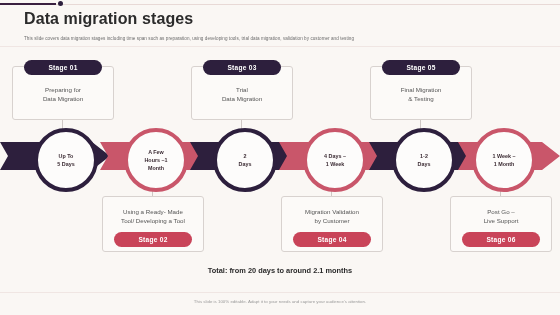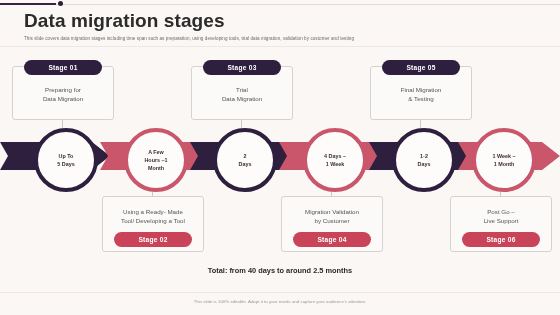--- a/index.html
+++ b/index.html
@@ -13,21 +13,21 @@
   .slide{position:absolute;inset:0;background:#faf7f4;}
 
   
   .top-rule{position:absolute;left:0;top:4px;width:560px;height:1px;background:#e8d9d6;}
   .top-dash{position:absolute;left:0;top:3px;width:56px;height:2px;background:#3a2040;}
   .top-dot{position:absolute;left:58px;top:1px;width:5px;height:5px;background:#2d1f3d;border-radius:50%;}
 
   
   .title{
     position:absolute;left:24px;top:10px;
-    font-size:19px;font-weight:bold;color:#2b2b2b;letter-spacing:.1px;
+    font-size:16px;font-weight:bold;color:#2b2b2b;letter-spacing:.1px;
   }
   .subtitle{
     position:absolute;left:24px;top:35px;width:420px;
     font-size:4.6px;color:#6d6d6d;line-height:7px;letter-spacing:.05px;
   }
   .head-sep{position:absolute;left:0;top:46px;width:560px;height:1px;background:#f0e6e3;}
 
   
   .card{
     position:absolute;width:100px;height:52px;
@@ -176,17 +176,17 @@
 by Customer</div>
     <div class="pill red">Stage 04</div>
   </div>
 
   <div class="card bottom" style="left:450px;top:196px;">
     <div class="body" style="white-space:pre-line;">Post Go –
 Live Support</div>
     <div class="pill red">Stage 06</div>
   </div>
 
-  <div class="total">Total: from 40 days to around 2.5 months</div>
+  <div class="total">Total: from 20 days to around 2.1 months</div>
   <div class="foot-rule"></div>
   <div class="footer">This slide is 100% editable. Adapt it to your needs and capture your audience's attention.</div>
 
 </div>
 
 </body></html>

